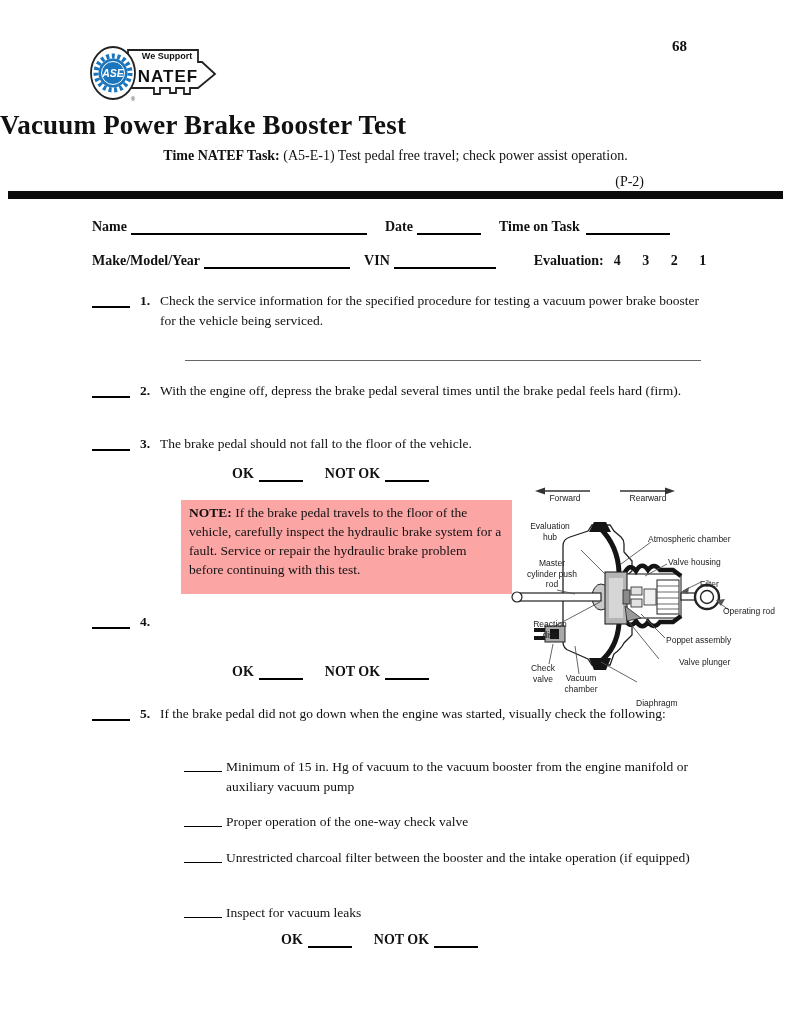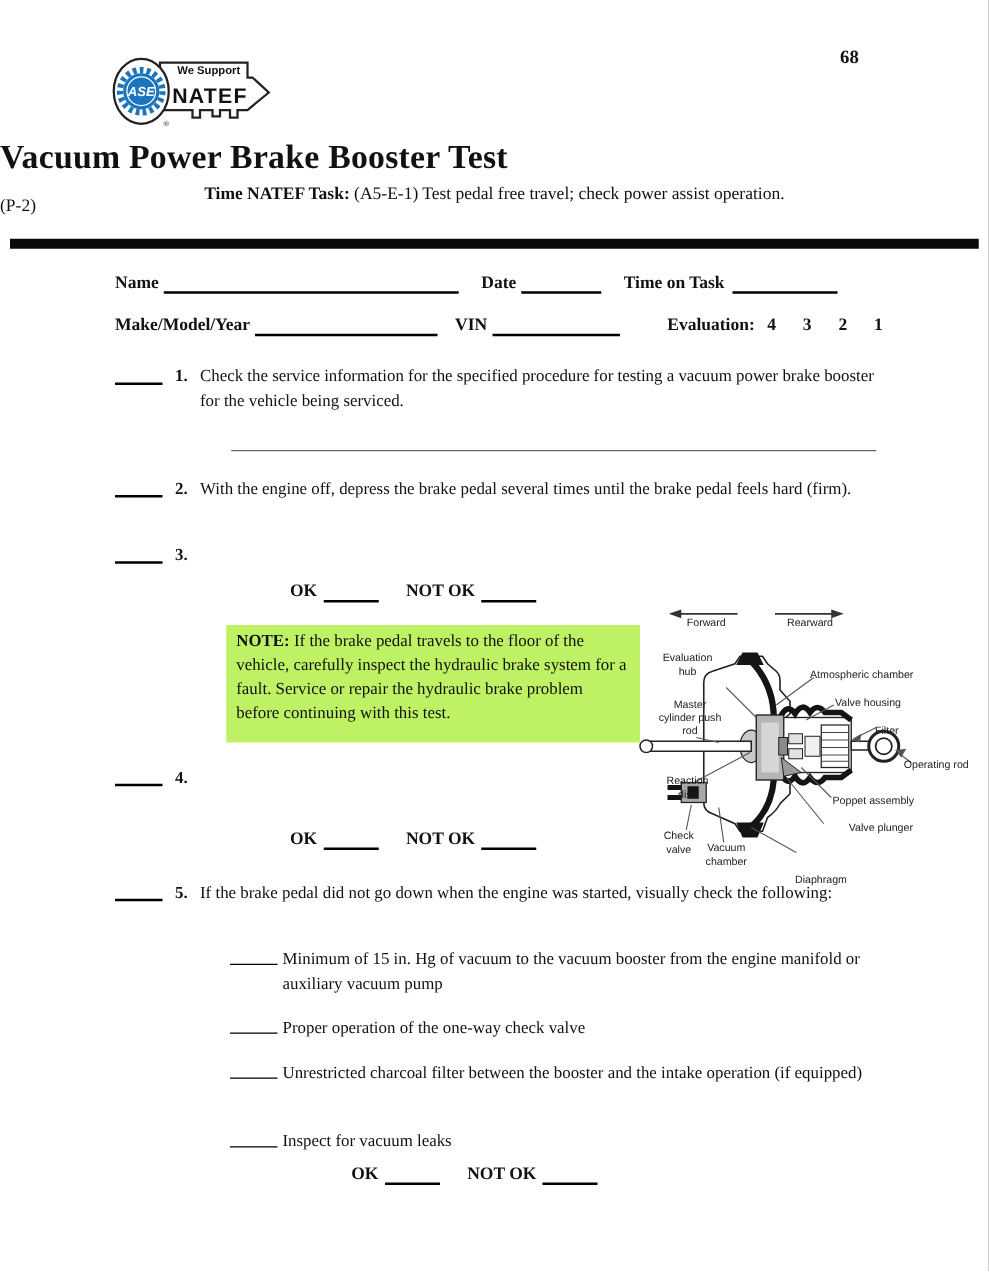--- a/index.html
+++ b/index.html
@@ -4,42 +4,42 @@
 <style>
   html,body{margin:0;padding:0;background:#888;}
   #page{position:relative;width:791px;height:1024px;background:#ffffff;overflow:hidden;
         font-family:"Liberation Serif", serif;color:#111;}
   .abs{position:absolute;}
   
   #page-num{left:672px;top:38px;font-size:15px;font-weight:bold;}
   #doc-title{left:0;top:110px;width:791px;text-align:left;font-size:27px;font-weight:bold;letter-spacing:.2px;}
   #subtitle{left:0;top:148px;width:791px;text-align:center;font-size:14px;}
   #subtitle .lbl{font-weight:bold;}
-  #priority{left:0;top:158px;width:644px;text-align:left;font-size:14px;}
+  #priority{left:0;top:174px;width:644px;text-align:right;font-size:14px;}
   #rule{left:8px;top:191px;width:775px;height:8px;background:#0b0b0b;}
   
   .info-row{display:flex;align-items:flex-end;font-size:14px;font-weight:bold;}
   #info-row-1{left:92px;top:219px;}
   #info-row-2{left:92px;top:253px;}
   .fline{display:inline-block;border-bottom:2px solid #000;height:13px;}
   .gap4{margin-left:4px;} .gap14{margin-left:14px;} .gap18{margin-left:18px;} .gap38{margin-left:38px;} .gap6{margin-left:6px;}
   #eval-values{word-spacing:18px;margin-left:10px;}
   
   .step{position:absolute;left:92px;display:flex;font-size:13.5px;line-height:20px;}
   .step .blank{width:38px;height:15px;border-bottom:2px solid #000;flex:none;margin-right:10px;}
   .step .num{font-weight:bold;width:20px;flex:none;}
   .step .text{width:545px;}
   #step-4 .text{width:305px;}
   #answer-line{left:185px;top:340px;width:516px;height:20px;border-bottom:1.2px solid #666;}
   
   .okrow{position:absolute;font-size:14px;font-weight:bold;display:flex;align-items:flex-end;}
   .okrow .fline{width:44px;height:13px;margin-left:5px;}
   .okrow .notok{margin-left:22px;}
   
-  #note-box{left:181px;top:500px;width:331px;height:94px;background:#bef264;
+  #note-box{left:181px;top:500px;width:331px;height:94px;background:#fca5a5;
             font-size:13.5px;line-height:19px;padding:3px 8px;box-sizing:border-box;}
   #note-box .lbl{font-weight:bold;}
   
   .chk{position:absolute;left:184px;display:flex;font-size:13.5px;line-height:20px;}
   .chk .blank{width:38px;height:14px;border-bottom:1.5px solid #000;flex:none;margin-right:4px;}
   .chk .text{width:472px;}
   
   #diagram-svg{left:505px;top:478px;}
   .dlabel{position:absolute;font-family:"Liberation Sans", sans-serif;font-size:8.5px;
           line-height:10.5px;color:#222;}
@@ -104,20 +104,21 @@
 
   <div class="step" id="step-2" style="top:381px">
     <span class="blank"></span>
     <span class="num">2.</span>
     <span class="text">With the engine off, depress the brake pedal several times until the brake pedal feels hard (firm).</span>
   </div>
 
   <div class="step" id="step-3" style="top:434px">
     <span class="blank"></span>
     <span class="num">3.</span>
+    <span class="text">The brake pedal should not fall to the floor of the vehicle.</span>
   </div>
 
   <div class="okrow" style="left:232px;top:466px">
     <span>OK</span>
     <span class="fline"></span>
     <span class="notok">NOT OK</span>
     <span class="fline"></span>
   </div>
 
   <div class="abs" id="note-box">

